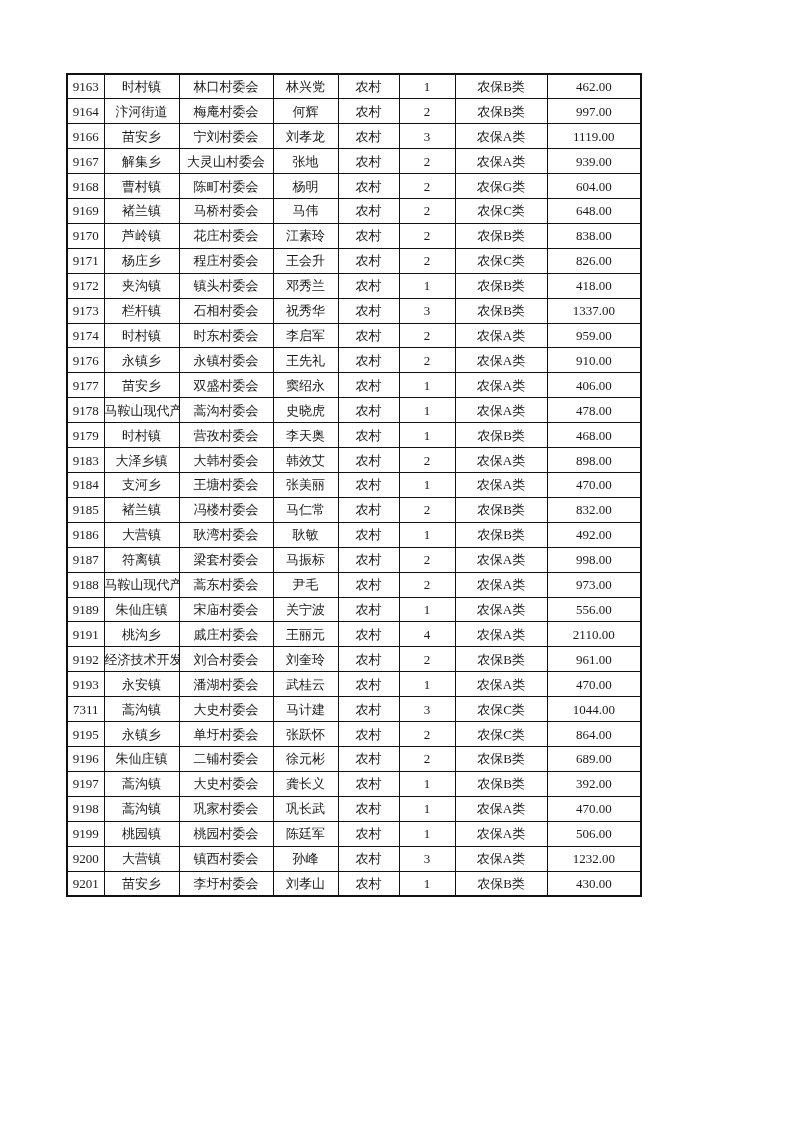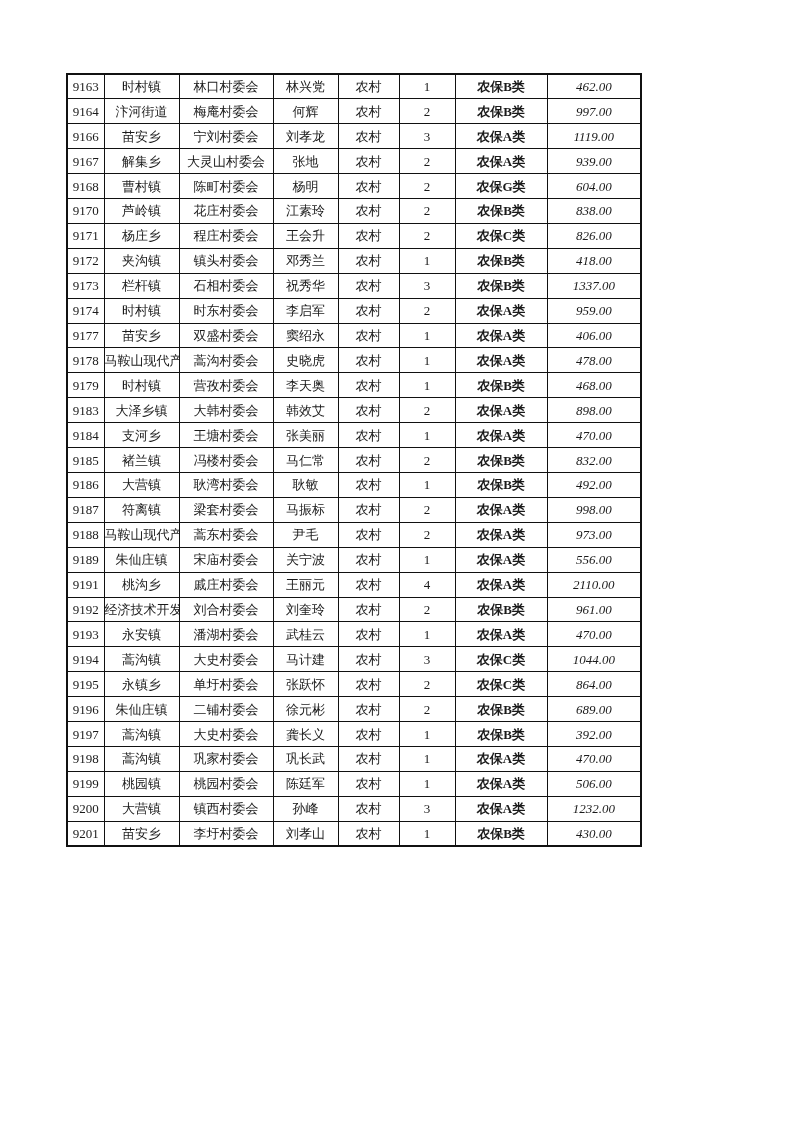--- a/index.html
+++ b/index.html
@@ -35,22 +35,22 @@
     white-space: nowrap;
     overflow: hidden;
   }
   table.grid tr { height: 24.92px; }
   .c-id       { width: 37px;  }
   .c-town     { width: 75px;  }
   .c-village  { width: 94px; margin-left: 36px;  }
   .c-name     { width: 65px;  }
   .c-type     { width: 61px;  }
   .c-count    { width: 56px;  }
-  .c-category { width: 92px; font-weight: bold;  }
-  .c-amount   { width: 94px; font-style: italic;  }
+  .c-category { width: 92px;  }
+  .c-amount   { width: 94px;  }
 </style>
 </head>
 <body>
 
 <div class="page">
   <table class="grid">
     <colgroup>
       <col class="c-id">
         <col class="c-town">
         <col class="c-village">
@@ -105,20 +105,30 @@
     <td class="c-id">9168</td>
     <td class="c-town">曹村镇</td>
     <td class="c-village">陈町村委会</td>
     <td class="c-name">杨明</td>
     <td class="c-type">农村</td>
     <td class="c-count">2</td>
     <td class="c-category">农保G类</td>
     <td class="c-amount">604.00</td>
   </tr>
         <tr>
+    <td class="c-id">9169</td>
+    <td class="c-town">褚兰镇</td>
+    <td class="c-village">马桥村委会</td>
+    <td class="c-name">马伟</td>
+    <td class="c-type">农村</td>
+    <td class="c-count">2</td>
+    <td class="c-category">农保C类</td>
+    <td class="c-amount">648.00</td>
+  </tr>
+        <tr>
     <td class="c-id">9170</td>
     <td class="c-town">芦岭镇</td>
     <td class="c-village">花庄村委会</td>
     <td class="c-name">江素玲</td>
     <td class="c-type">农村</td>
     <td class="c-count">2</td>
     <td class="c-category">农保B类</td>
     <td class="c-amount">838.00</td>
   </tr>
         <tr>
@@ -155,20 +165,30 @@
     <td class="c-id">9174</td>
     <td class="c-town">时村镇</td>
     <td class="c-village">时东村委会</td>
     <td class="c-name">李启军</td>
     <td class="c-type">农村</td>
     <td class="c-count">2</td>
     <td class="c-category">农保A类</td>
     <td class="c-amount">959.00</td>
   </tr>
         <tr>
+    <td class="c-id">9176</td>
+    <td class="c-town">永镇乡</td>
+    <td class="c-village">永镇村委会</td>
+    <td class="c-name">王先礼</td>
+    <td class="c-type">农村</td>
+    <td class="c-count">2</td>
+    <td class="c-category">农保A类</td>
+    <td class="c-amount">910.00</td>
+  </tr>
+        <tr>
     <td class="c-id">9177</td>
     <td class="c-town">苗安乡</td>
     <td class="c-village">双盛村委会</td>
     <td class="c-name">窦绍永</td>
     <td class="c-type">农村</td>
     <td class="c-count">1</td>
     <td class="c-category">农保A类</td>
     <td class="c-amount">406.00</td>
   </tr>
         <tr>
@@ -285,21 +305,21 @@
     <td class="c-id">9193</td>
     <td class="c-town">永安镇</td>
     <td class="c-village">潘湖村委会</td>
     <td class="c-name">武桂云</td>
     <td class="c-type">农村</td>
     <td class="c-count">1</td>
     <td class="c-category">农保A类</td>
     <td class="c-amount">470.00</td>
   </tr>
         <tr>
-    <td class="c-id">9194</td>
+    <td class="c-id">7311</td>
     <td class="c-town">蒿沟镇</td>
     <td class="c-village">大史村委会</td>
     <td class="c-name">马计建</td>
     <td class="c-type">农村</td>
     <td class="c-count">3</td>
     <td class="c-category">农保C类</td>
     <td class="c-amount">1044.00</td>
   </tr>
         <tr>
     <td class="c-id">9195</td>

